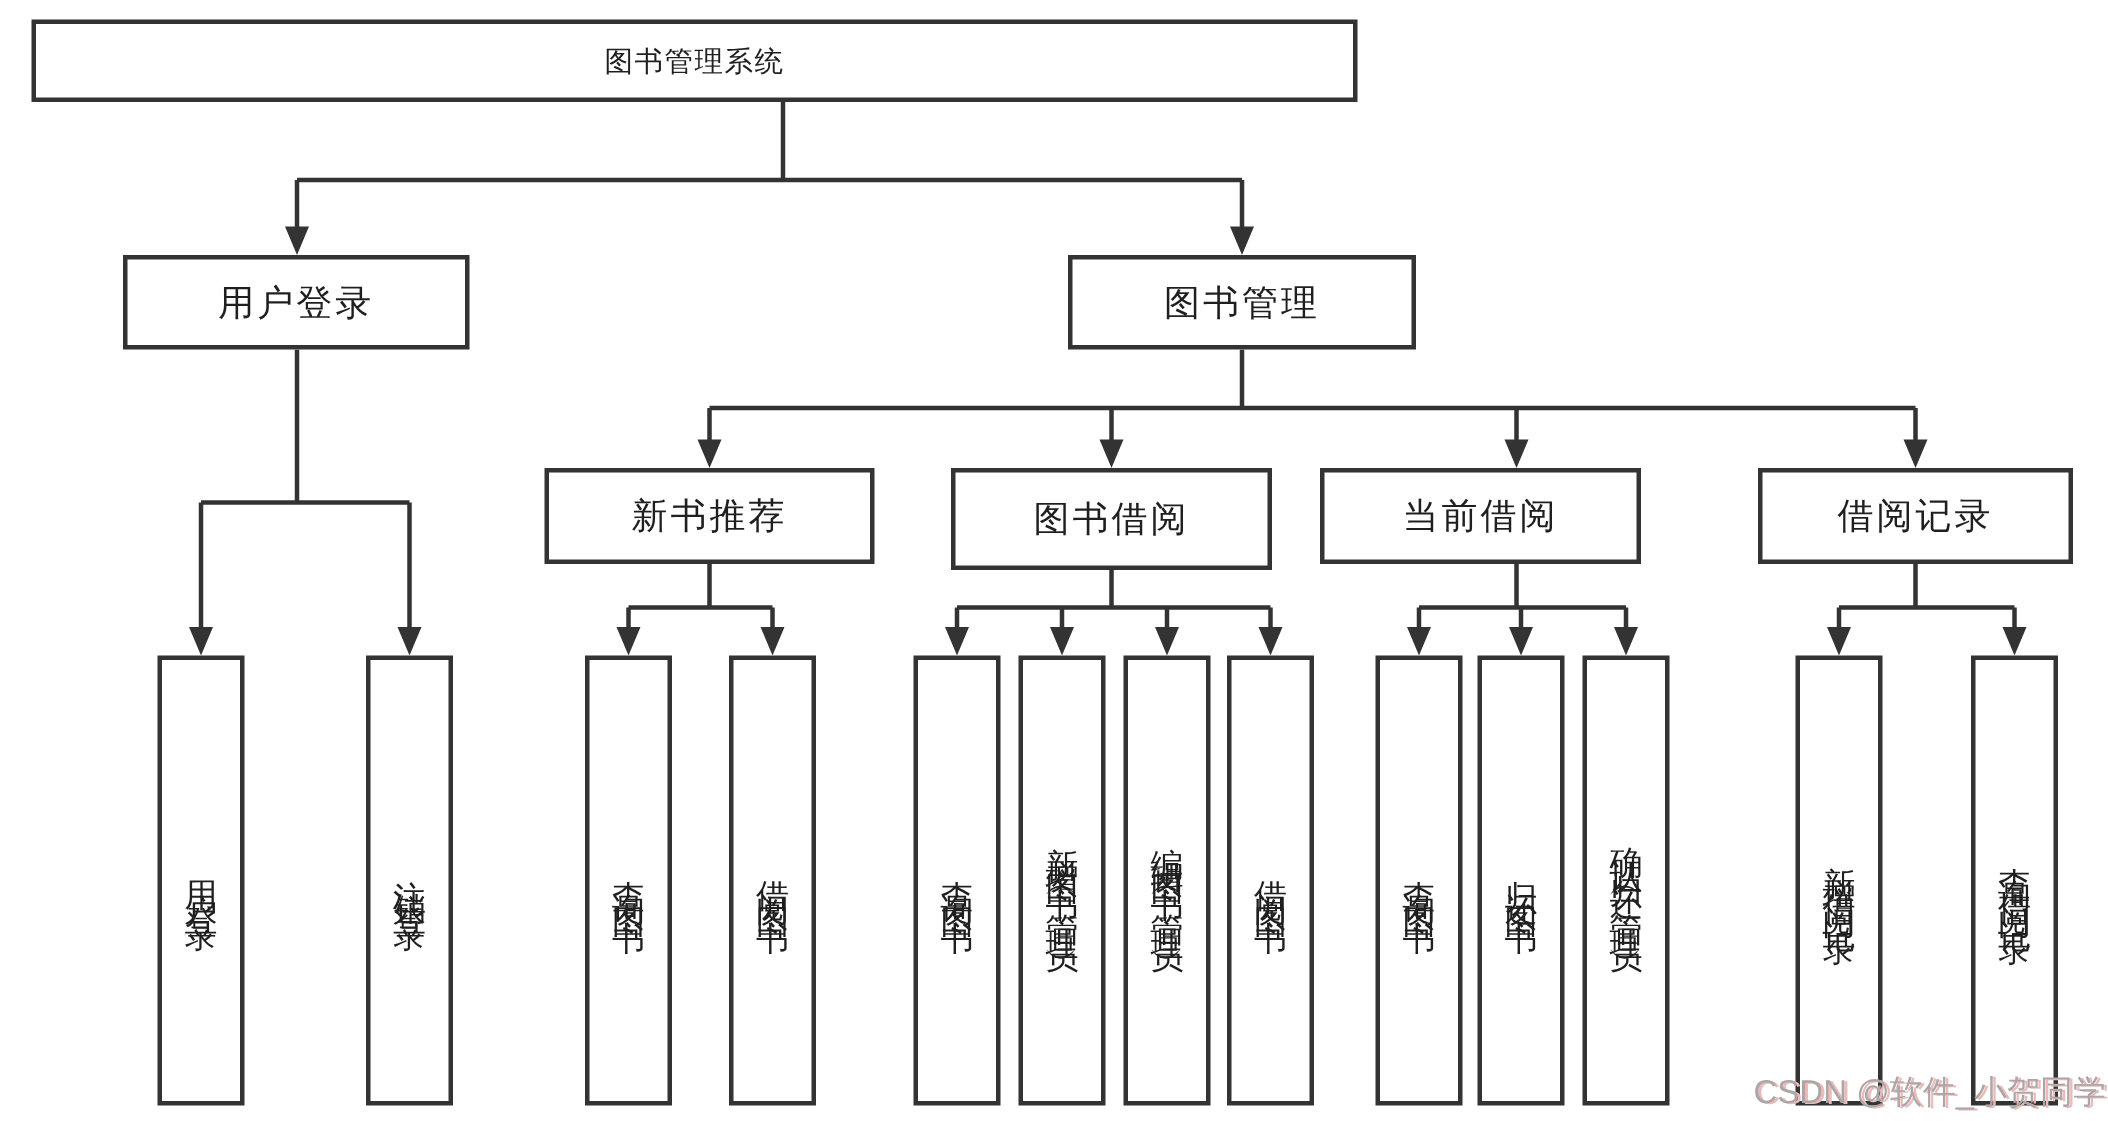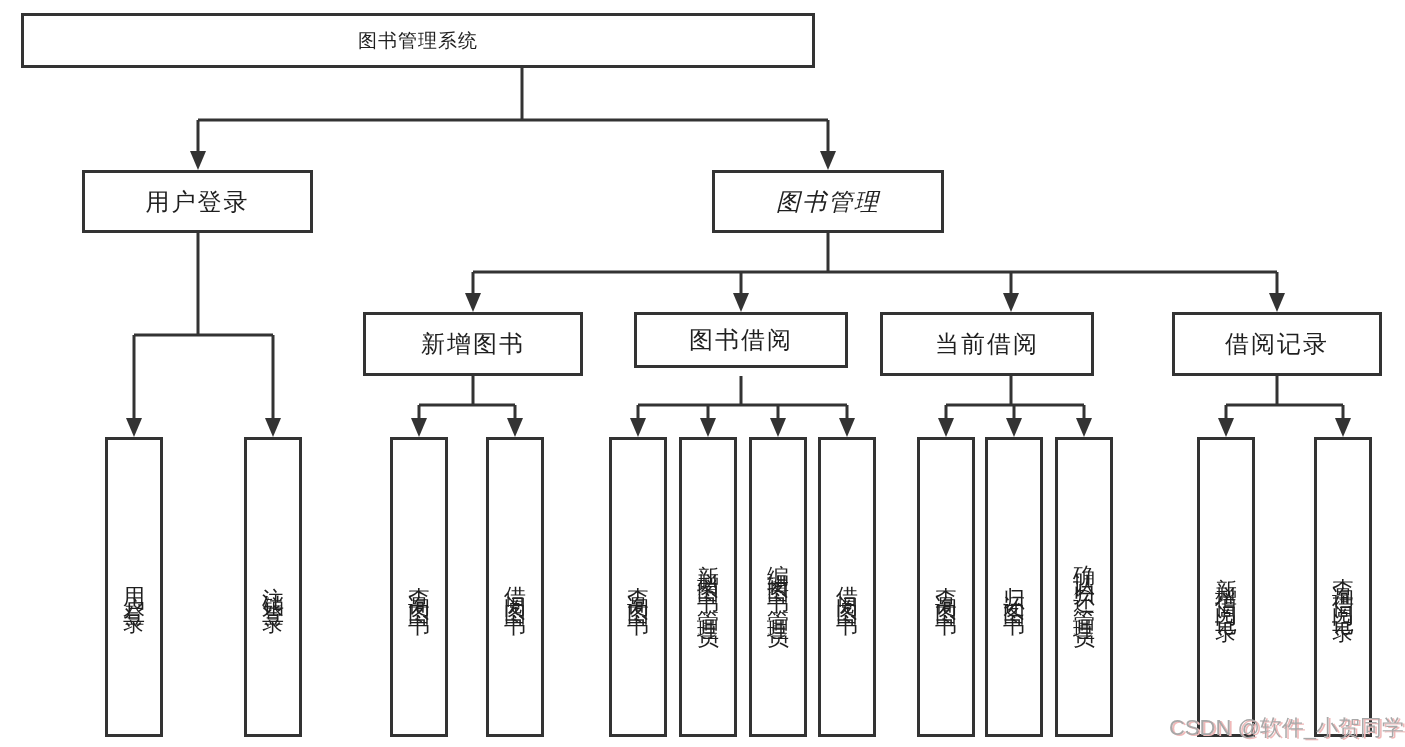--- a/index.html
+++ b/index.html
@@ -135,35 +135,35 @@
     <polygon points="1076,418 1092,418 1084,437"></polygon>
 
     <path d="M1277 376 V405"></path>
     <path d="M1226 405 H1343"></path>
     <path d="M1226 405 V421"></path>
     <polygon points="1218,418 1234,418 1226,437"></polygon>
     <path d="M1343 405 V421"></path>
     <polygon points="1335,418 1351,418 1343,437"></polygon>
   </svg>
 
-  <div class="box hbox root-box" style="left:21px;top:13px;width:794px;height:55px;">
+  <div class="box hbox root-box" style="left:21px;top:13px;width:884px;height:55px;">
     <span>图书管理系统</span>
   </div>
 
   <div class="box hbox" style="left:82px;top:170px;width:231px;height:63px;">
     <span>用户登录</span>
   </div>
-  <div class="box hbox" style="left:712px;top:170px;width:232px;height:63px;font-style:italic;">
+  <div class="box hbox" style="left:712px;top:170px;width:232px;height:63px;">
     <span>图书管理</span>
   </div>
 
   <div class="box hbox" style="left:363px;top:312px;width:220px;height:64px;">
-    <span>新增图书</span>
-  </div>
-  <div class="box hbox" style="left:634px;top:312px;width:214px;height:56px;">
+    <span>新书推荐</span>
+  </div>
+  <div class="box hbox" style="left:634px;top:312px;width:214px;height:68px;">
     <span>图书借阅</span>
   </div>
   <div class="box hbox" style="left:880px;top:312px;width:214px;height:64px;">
     <span>当前借阅</span>
   </div>
   <div class="box hbox" style="left:1172px;top:312px;width:210px;height:64px;">
     <span>借阅记录</span>
   </div>
 
   <div class="box vbox" style="left:105px;top:437px;width:58px;height:300px;">

